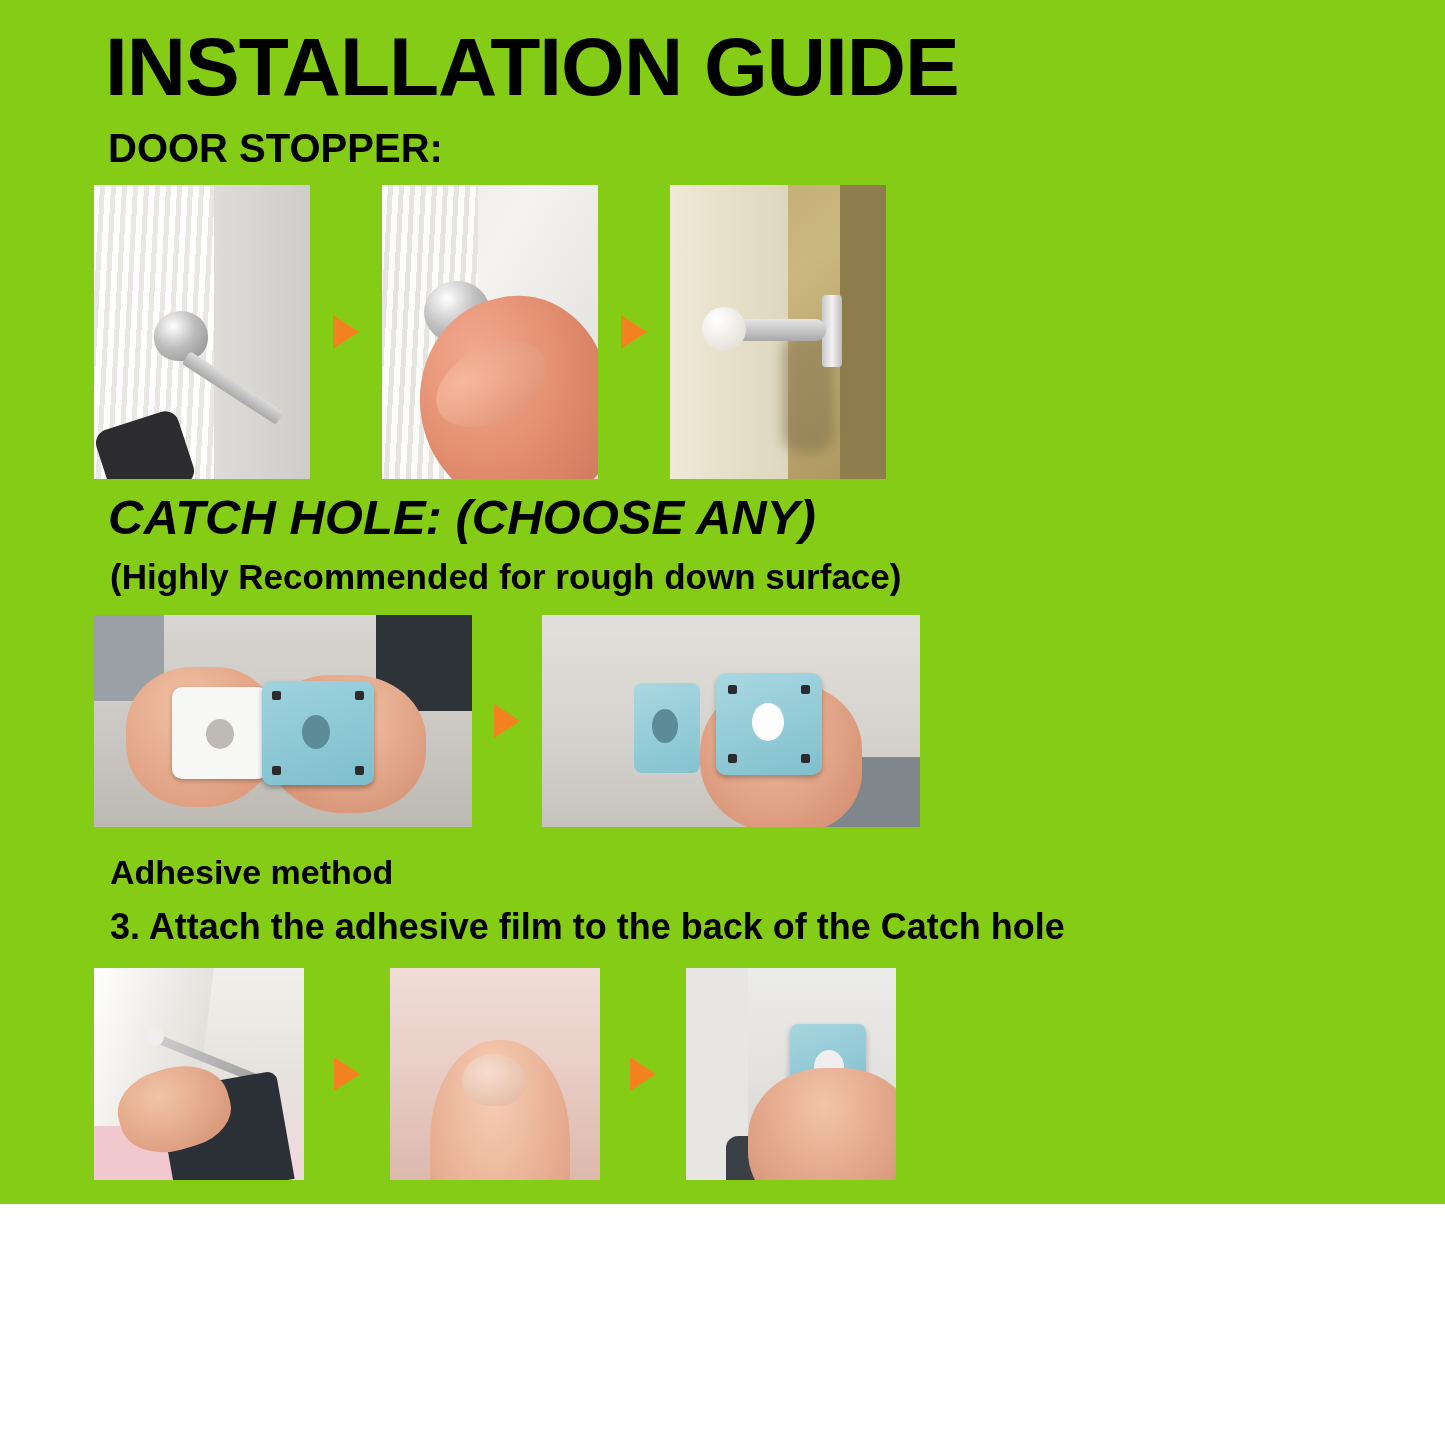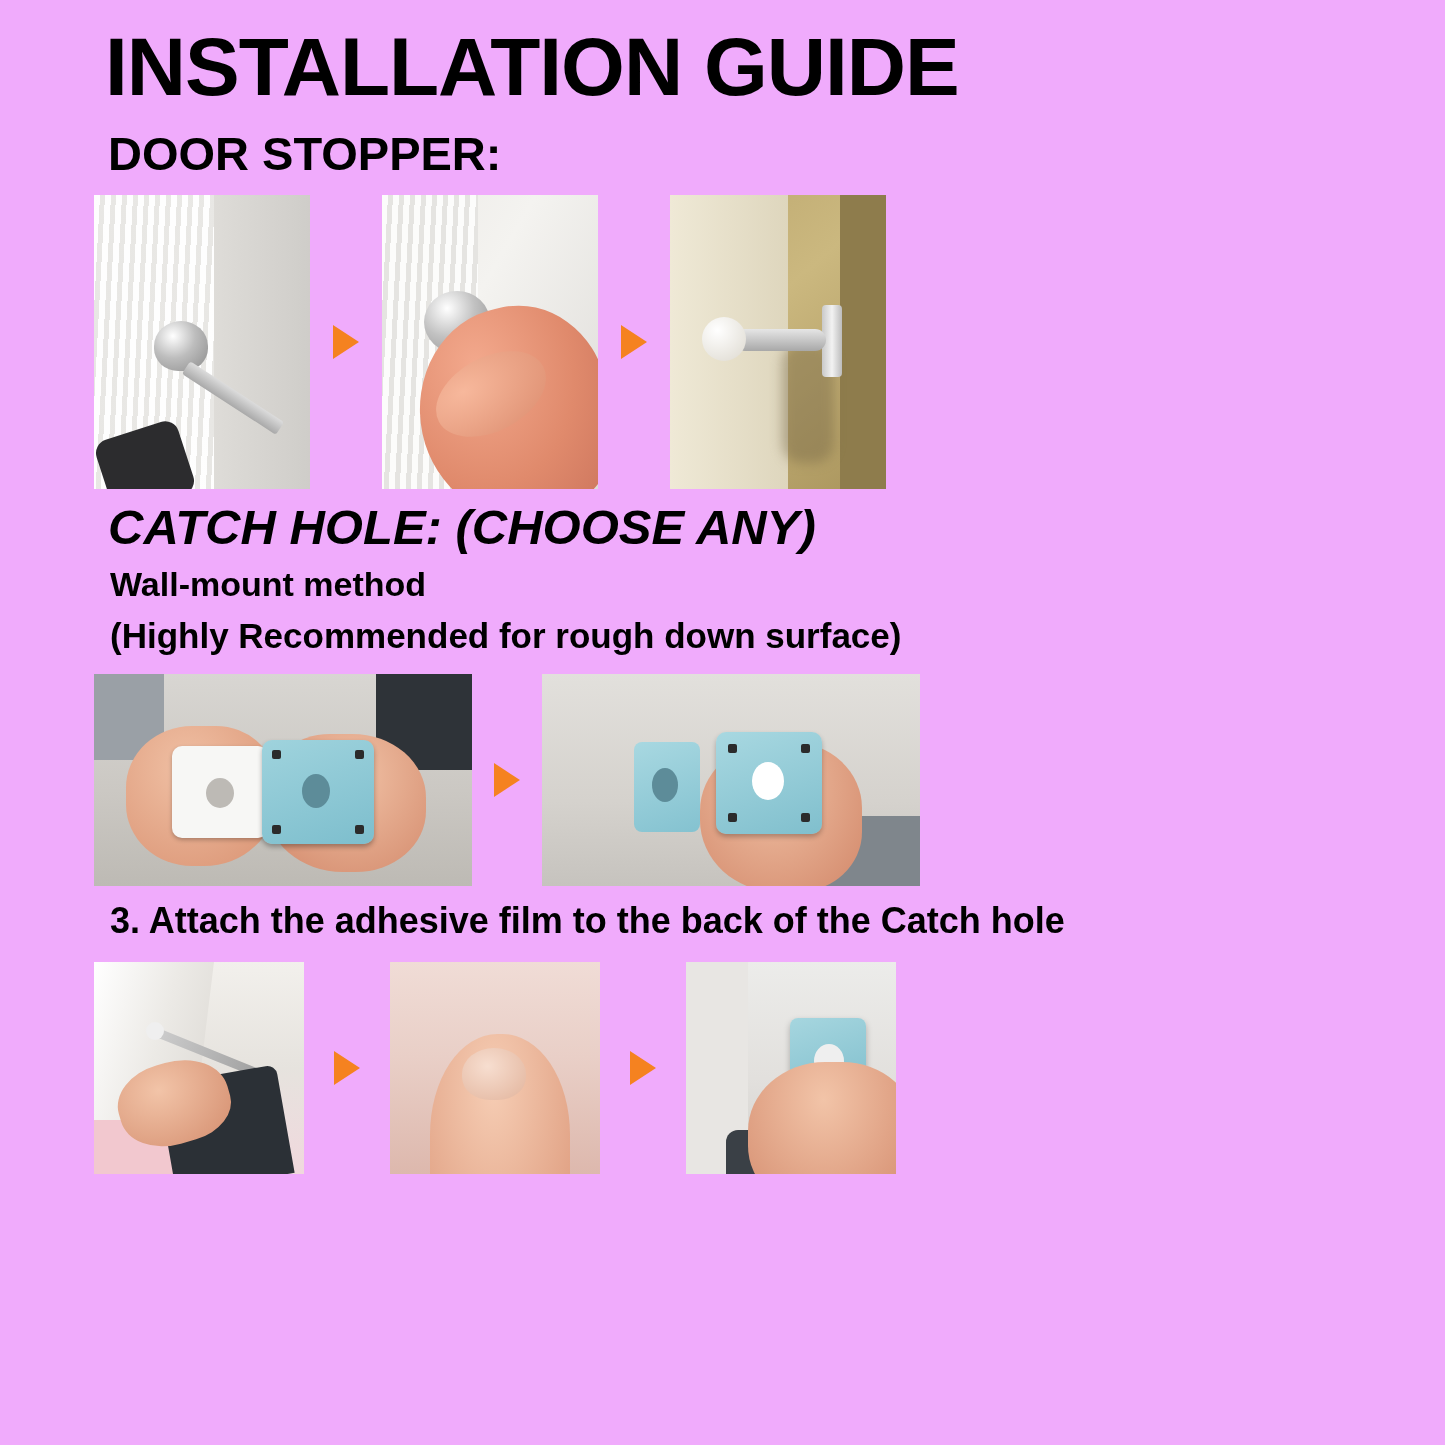--- a/index.html
+++ b/index.html
@@ -11,35 +11,35 @@
     width: 1445px;
     height: 1445px;
     font-family: "Liberation Sans", sans-serif;
     color: #000000;
     overflow: hidden;
     position: relative;
   }
   .page {
     position: relative;
     width: 1445px;
-    height: 1445px;
-    background: #f0abfc;
+    height: 1204px;
+    background: #84cc16;
   }
 
   .title {
     font-size: 82px;
     font-weight: 700;
     letter-spacing: -1px;
     line-height: 1.0;
     margin: 0;
     padding: 26px 0 0 105px;
     white-space: nowrap;
   }
   .h2 {
-    font-size: 47px;
+    font-size: 40px;
     font-weight: 700;
     margin: 0;
     padding: 18px 0 0 108px;
     letter-spacing: 0px;
   }
   .h2.catch {
     font-size: 49px;
     padding-top: 10px;
     font-style: italic;
   }
@@ -318,21 +318,20 @@
       <div class="wallL"></div>
       <div class="wallR"></div>
       <div class="shadow"></div>
       <div class="base"></div>
       <div class="stem"></div>
       <div class="tip"></div>
     </div>
   </div>
 
   <h2 class="h2 catch">CATCH HOLE: (CHOOSE ANY)</h2>
-  <p class="sub-line">Wall-mount method</p>
   <p class="sub-line paren">(Highly Recommended for rough down surface)</p>
 
   <div class="row row2">
     <div class="photo p4">
       <div class="sleeveL"></div>
       <div class="sleeveR"></div>
       <div class="handL"></div>
       <div class="handR"></div>
       <div class="platewhite"></div>
       <div class="plateblue">
@@ -351,20 +350,21 @@
       <div class="smallplate"></div>
       <div class="bigplate">
         <div class="dot" style="left:12px;top:12px;"></div>
         <div class="dot" style="right:12px;top:12px;"></div>
         <div class="dot" style="left:12px;bottom:12px;"></div>
         <div class="dot" style="right:12px;bottom:12px;"></div>
       </div>
     </div>
   </div>
 
+  <p class="sub-line" style="padding-top:26px;">Adhesive method</p>
   <p class="step-line">3. Attach the adhesive film to the back of the Catch hole</p>
 
   <div class="row row3">
     <div class="photo p6">
       <div class="doorframe"></div>
       <div class="pinkfloor"></div>
       <div class="pen"></div>
       <div class="pentip"></div>
       <div class="sleeve"></div>
       <div class="hand"></div>

